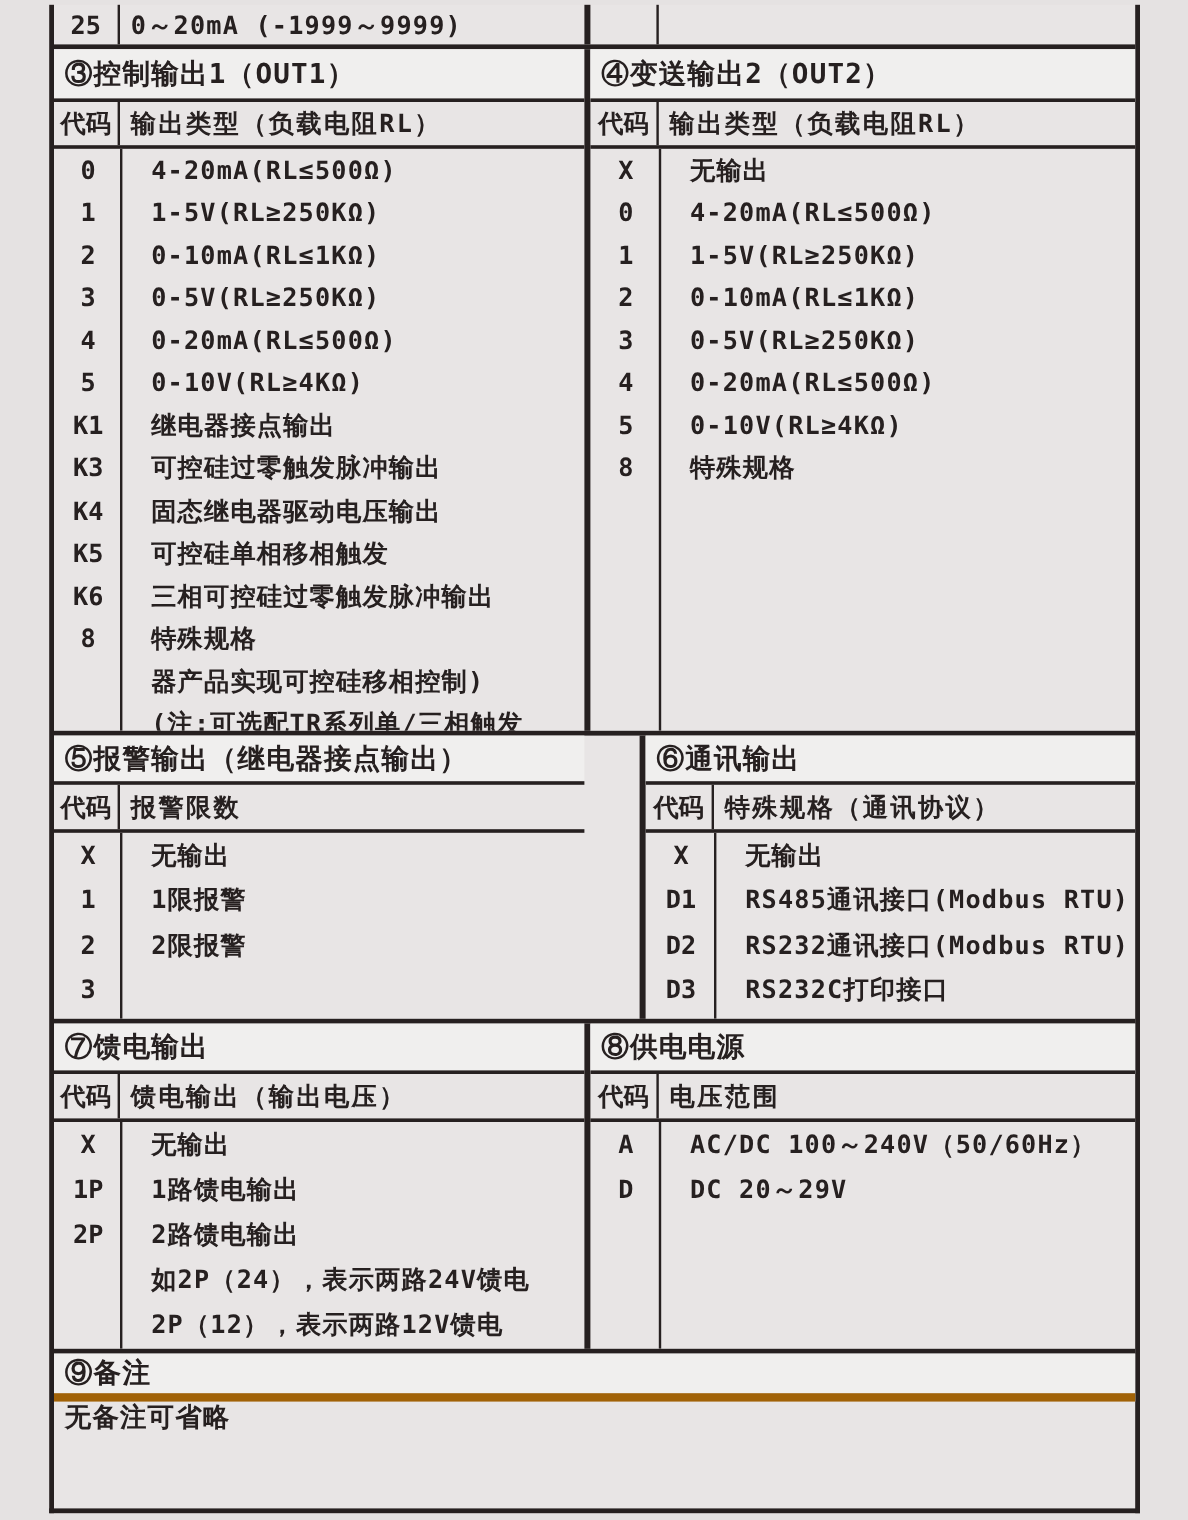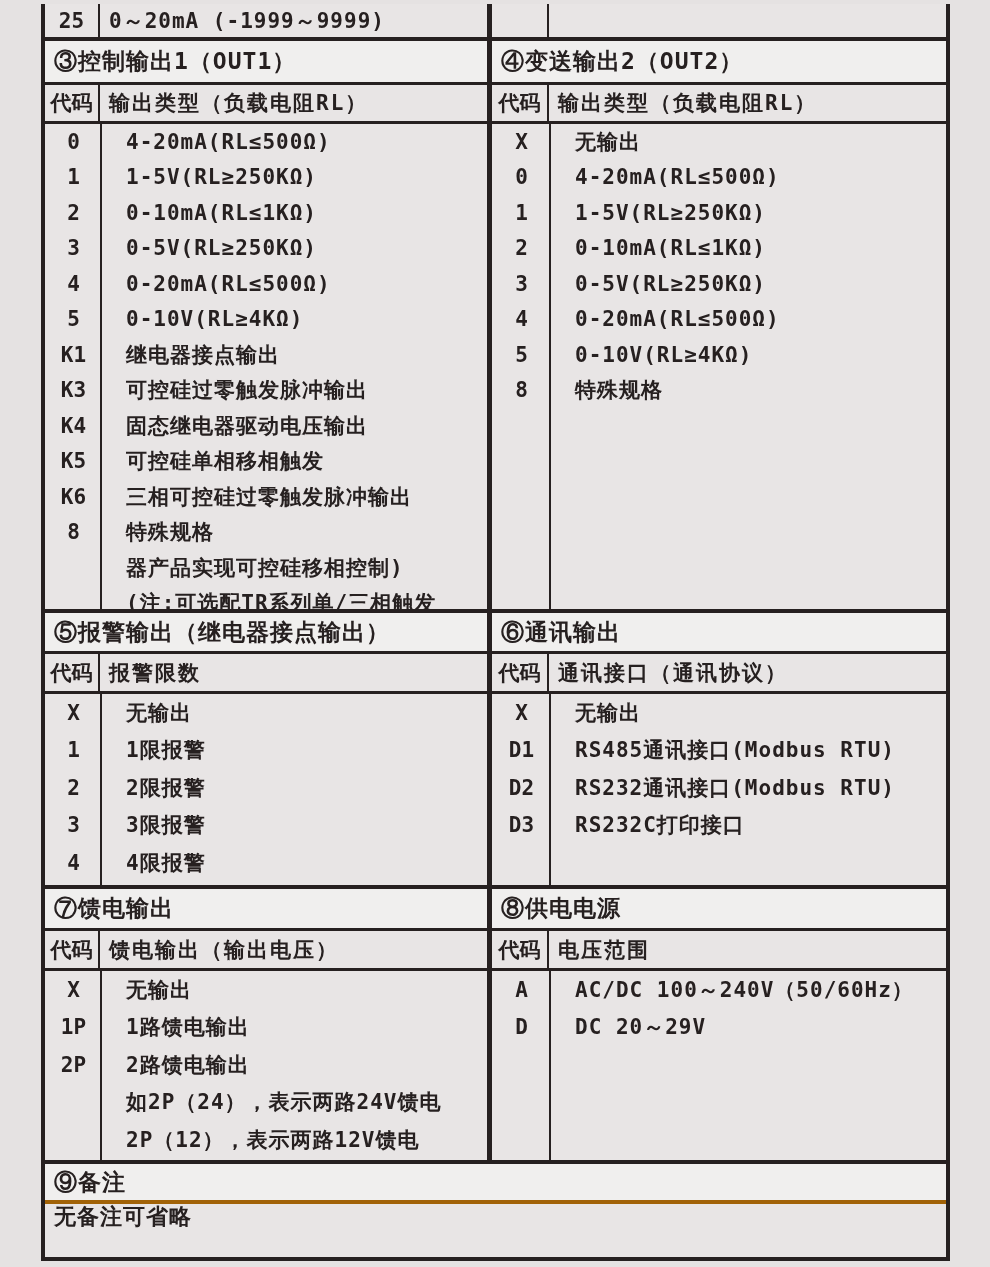--- a/index.html
+++ b/index.html
@@ -27,21 +27,21 @@
   .half-r { flex: 1; border-left: 5px solid #262020; display: flex; flex-direction: column; }
   .cellcode {
     width: 55px; border-right: 2px solid #262020;
     display: flex; align-items: center; justify-content: center;
     font-size: 21px; flex: none;
   }
   .half-r .cellcode { width: 57px; }
   .celldesc { flex: 1; display: flex; align-items: center; padding-left: 9px; font-size: 21px; letter-spacing: 1px; }
   .pair { display: flex; border-bottom: 4px solid #262020; flex: none; }
   .pair-out { height: 572px; }
-  .pair-mid { height: 276px; }
+  .pair-mid { height: 240px; gap: 46px; }
   .pair-low { height: 275px; }
   .band {
     background: #f0efee;
     border-bottom: 3px solid #262020;
     display: flex; align-items: center;
     padding-left: 9px;
     font-size: 23px; letter-spacing: 1px;
     flex: none;
   }
   .pair-out .band { height: 44px; }
@@ -65,21 +65,21 @@
   .trow { display: flex; flex: none; align-items: center; font-size: 21px; }
   .pair-out .trow { height: 35.5px; }
   .pair-mid .trow, .pair-low .trow { height: 37.5px; }
   .trow .code {
     width: 57px; flex: none;
     display: flex; align-items: center; justify-content: center;
   }
   .half-r .trow .code { width: 59px; }
   .trow .desc { flex: 1; padding-left: 24px; white-space: nowrap; letter-spacing: 1px; }
   .remark-band {
-    height: 40px; border-bottom: 4px solid #a16207;
+    height: 40px; border-bottom: 7px solid #a16207;
     background: #f0efee;
     display: flex; align-items: center; padding-left: 9px;
     font-size: 23px; letter-spacing: 1px; flex: none;
   }
   .remark-row {
     height: 26px; display: flex; align-items: center;
     padding-left: 9px; font-size: 22px; letter-spacing: 1px; flex: none;
   }
 </style>
 </head>
@@ -223,33 +223,32 @@
             <div class="trow">
               <div class="code">1</div>
               <div class="desc">1限报警</div>
             </div>
             <div class="trow">
               <div class="code">2</div>
               <div class="desc">2限报警</div>
             </div>
             <div class="trow">
               <div class="code">3</div>
-              <div class="desc">3限报警</div>
             </div>
             <div class="trow">
               <div class="code">4</div>
               <div class="desc">4限报警</div>
             </div>
           </div>
       </div>
       <div class="half-r">
         <div class="band">⑥通讯输出</div>
         <div class="colheader">
           <div class="code">代码</div>
-          <div class="desc">通讯接口（通讯协议）</div>
+          <div class="desc">特殊规格（通讯协议）</div>
         </div>
         <div class="rows">
             <div class="trow">
               <div class="code">X</div>
               <div class="desc">无输出</div>
             </div>
             <div class="trow">
               <div class="code">D1</div>
               <div class="desc">RS485通讯接口(Modbus RTU)</div>
             </div>

